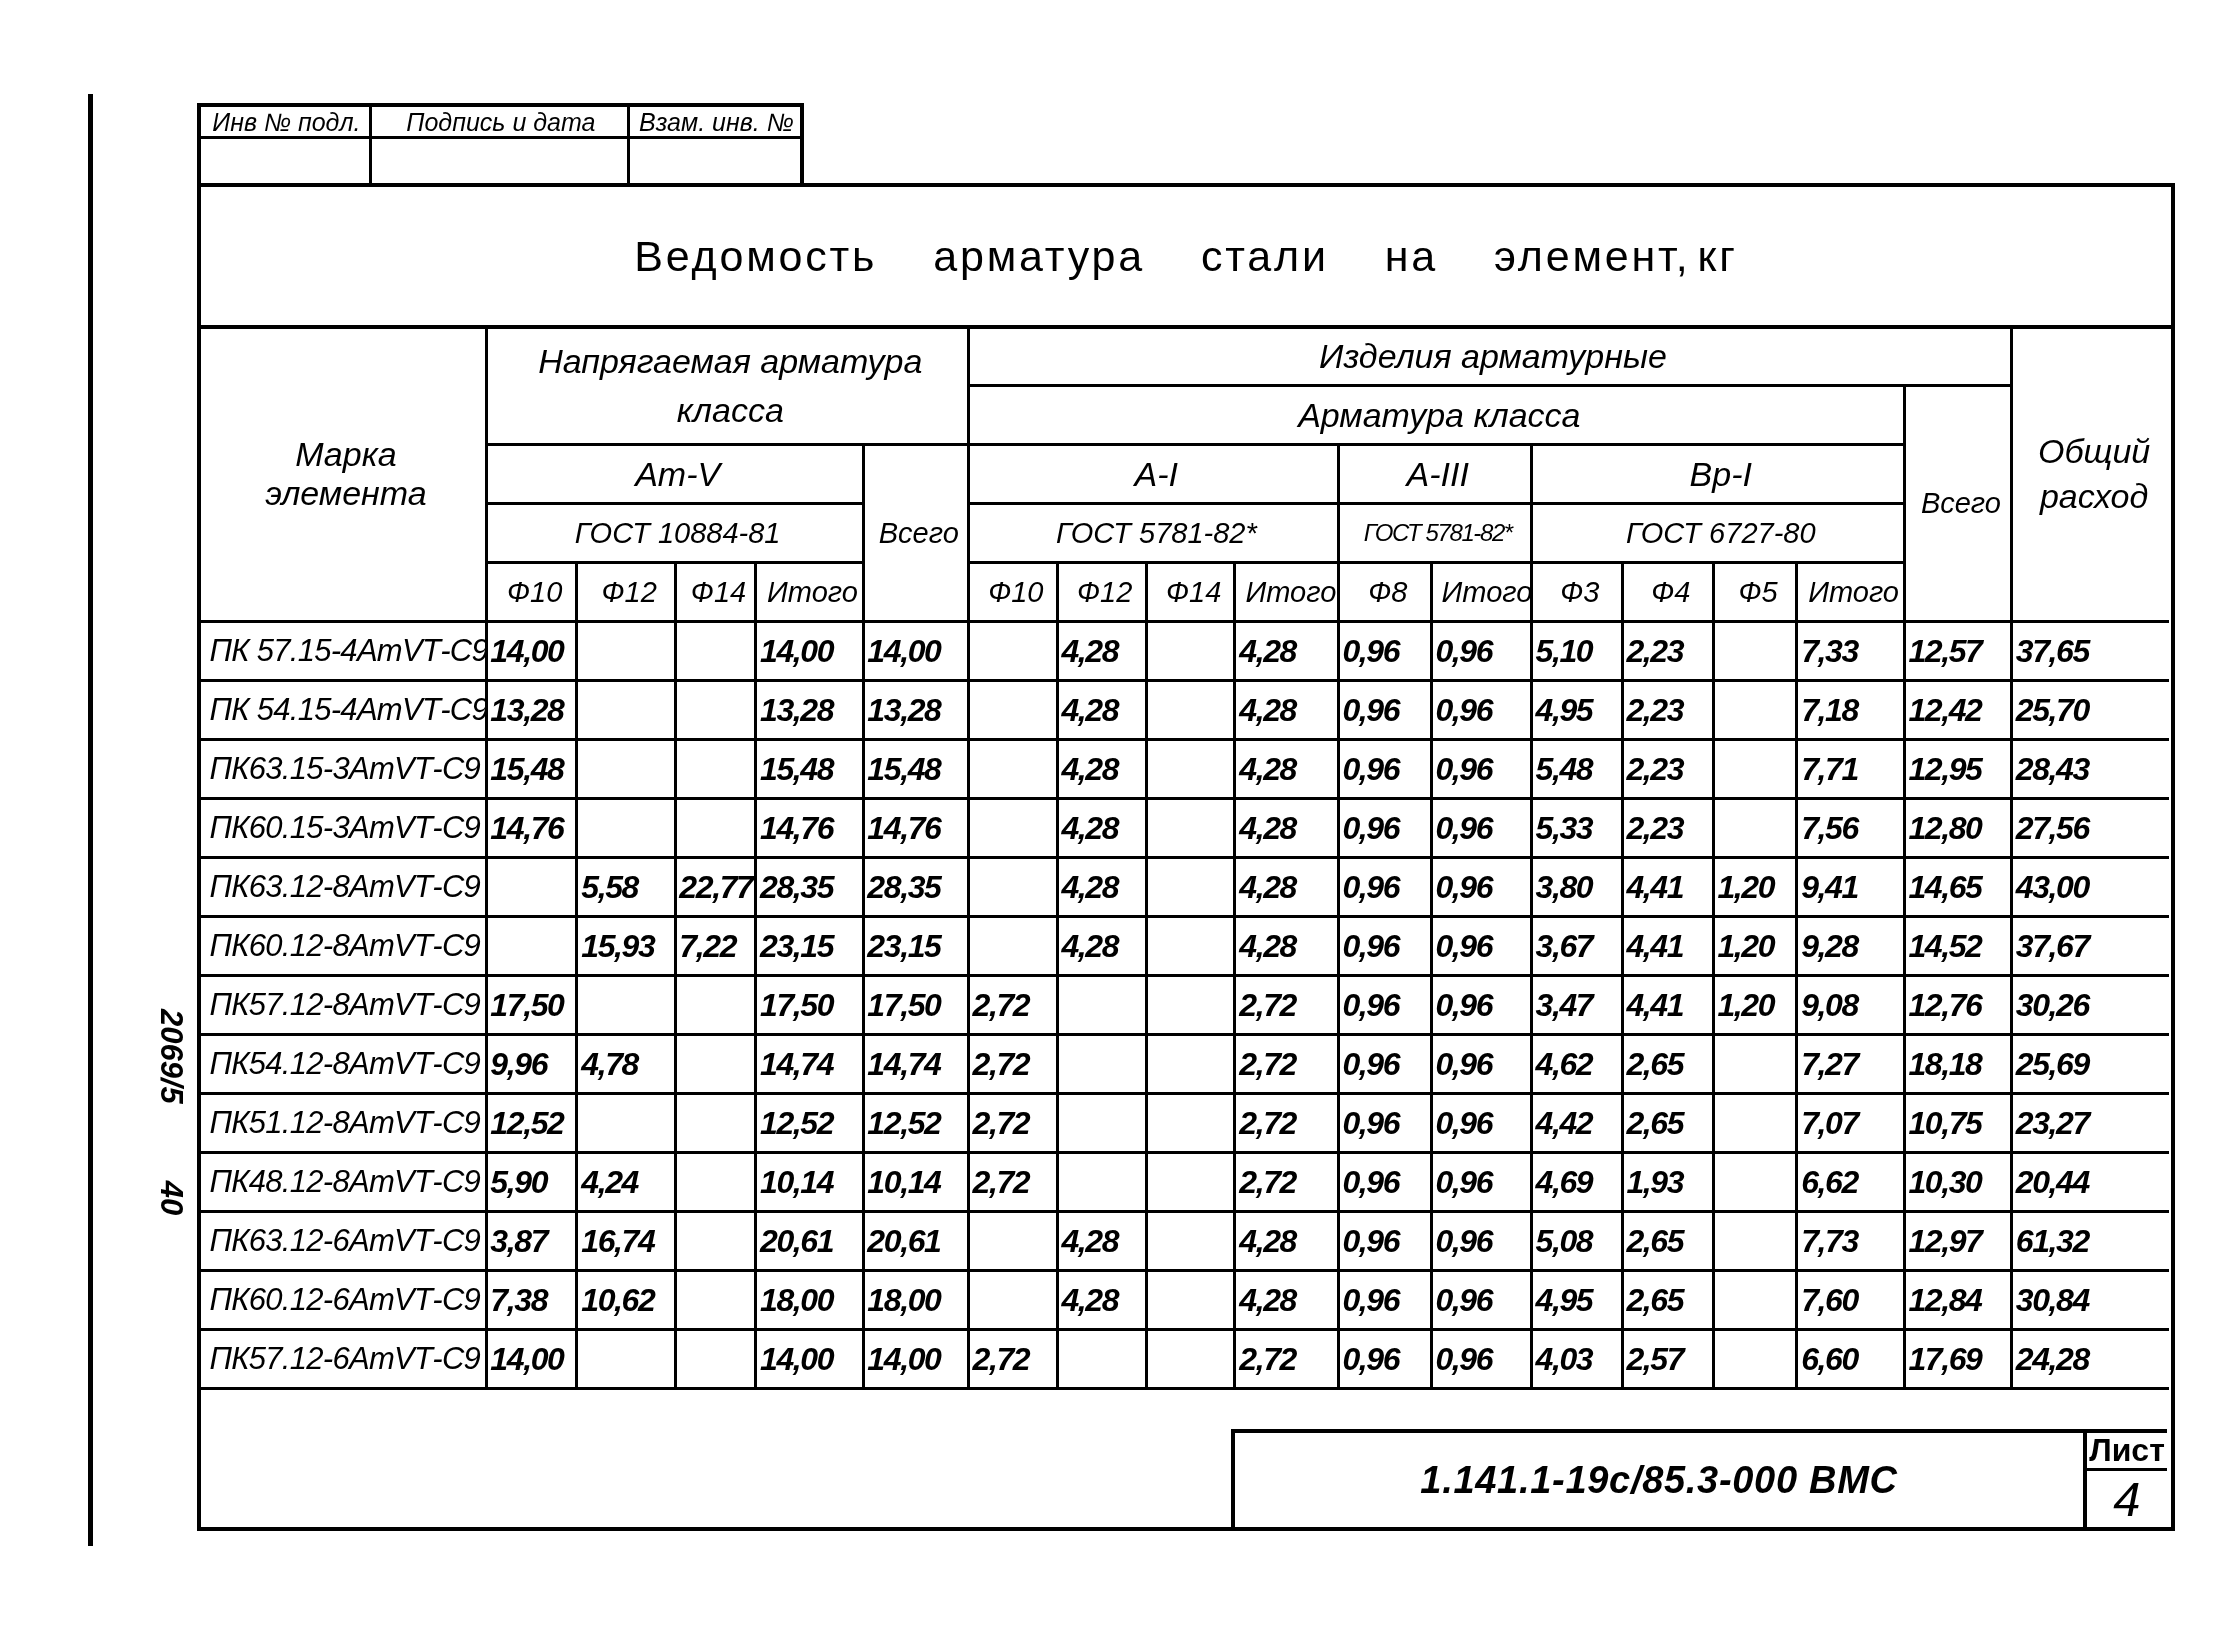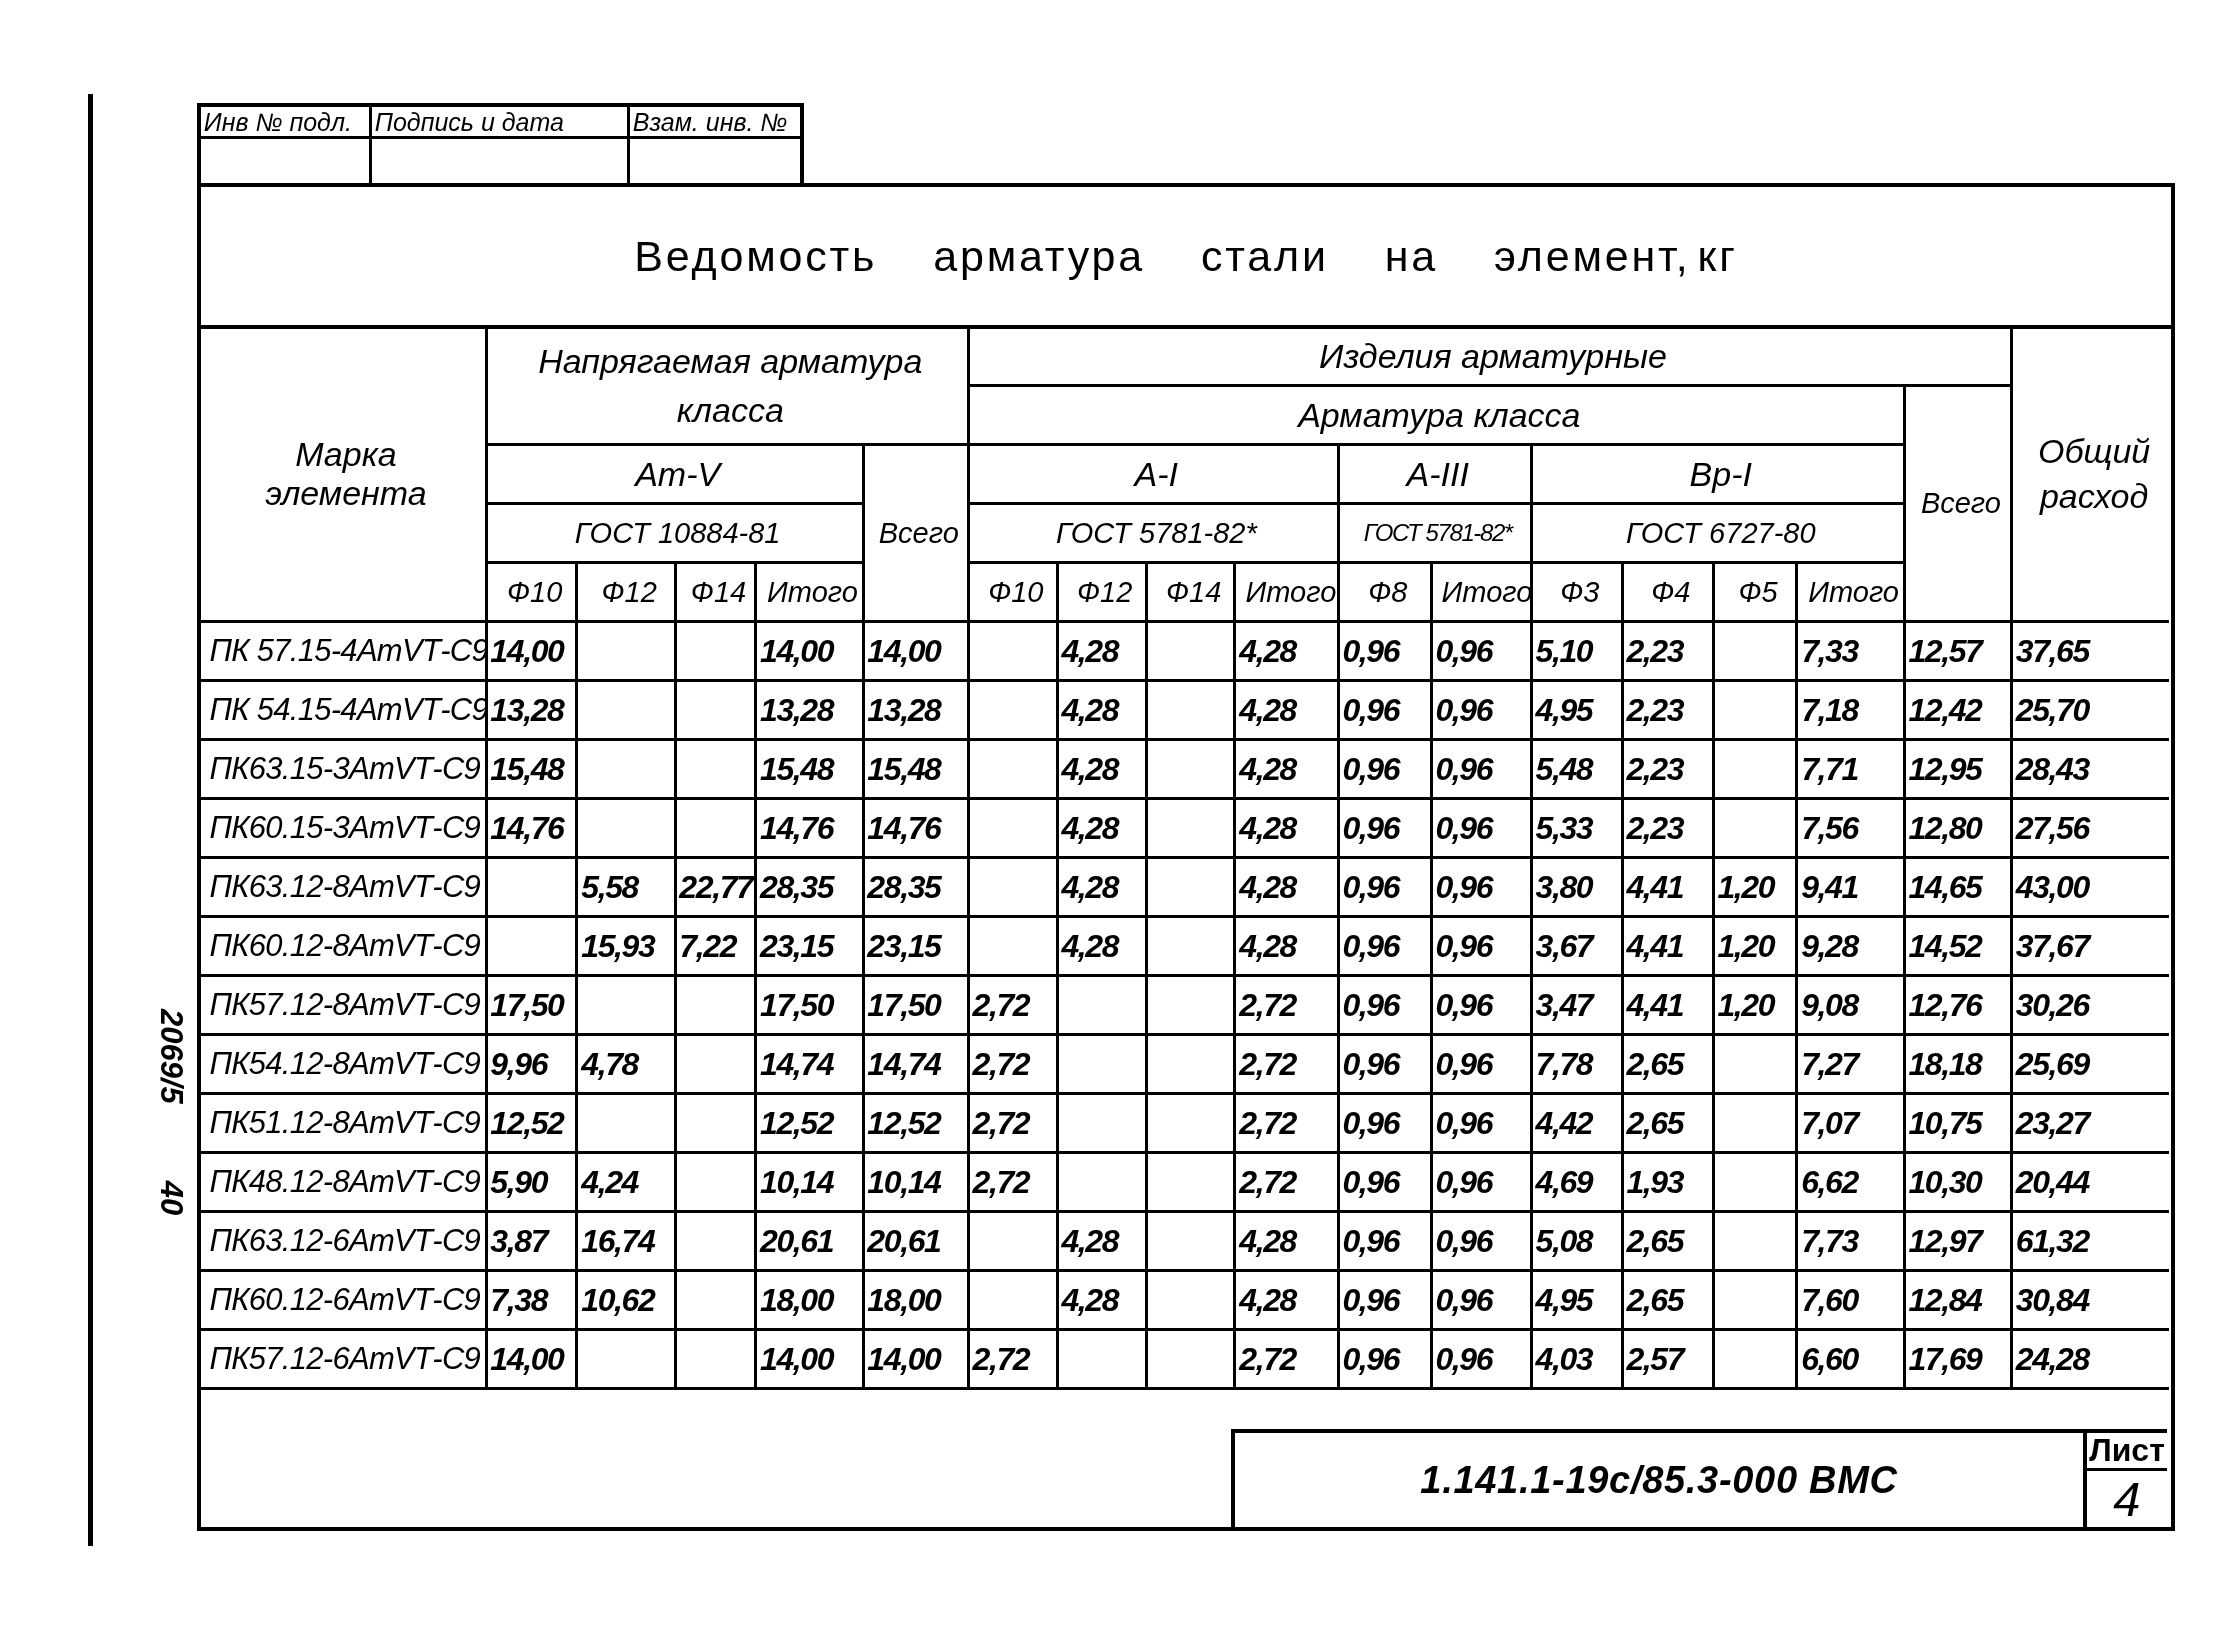--- a/index.html
+++ b/index.html
@@ -3,21 +3,21 @@
 <meta charset="utf-8">
 <style>
   html, body { margin:0; padding:0; background:#ffffff; }
   body { width:2227px; height:1649px; position:relative; overflow:hidden;
          font-family:"Liberation Sans Narrow","Liberation Sans", sans-serif; color:#000; }
   .margin-line { position:absolute; left:88px; top:94px; width:4.9px; height:1452px; background:#000; }
   .margin-note { position:absolute; left:150px; width:42px; font-size:31px; font-weight:bold; font-style:italic;
                  transform:rotate(90deg); transform-origin:center; text-align:center; white-space:nowrap; }
   
   .stamp { position:absolute; left:197px; top:103px; width:607px; height:84px; border:4.2px solid #000; border-bottom:none;
-           display:grid; grid-template-columns:171px 258px 1fr; grid-template-rows:32px 1fr; box-sizing:border-box; }
+           display:grid; grid-template-columns:171px 258px 1fr; grid-template-rows:32px 1fr; box-sizing:border-box;text-align:center; }
   .stamp > div { border-right:3.5px solid #000; border-bottom:3.5px solid #000; font-size:25px; font-style:italic;
                  line-height:31px; padding-left:2.8px; white-space:nowrap; overflow:hidden; }
   .stamp > div:nth-child(3n) { border-right:none; }
   
   .frame { position:absolute; left:197px; top:183px; width:1978px; height:1348px; border:4.9px solid #000; box-sizing:border-box; }
   .title-band { position:absolute; left:0; top:0; right:0; height:138px; border-bottom:4.9px solid #000;
                 display:flex; align-items:center; justify-content:center; font-size:43px; letter-spacing:2.8px; }
   .title-band span { margin:0 28px; }
   table.sheet { position:absolute; left:0; top:138px; border-collapse:collapse; table-layout:fixed; width:1968px; }
   table.sheet td, table.sheet th { border:3.5px solid #000; padding:0 2.8px; font-weight:normal; font-style:italic;
@@ -273,21 +273,21 @@
           <td class="num">4,78</td>
           <td class="num"></td>
           <td class="num">14,74</td>
           <td class="num">14,74</td>
           <td class="num">2,72</td>
           <td class="num"></td>
           <td class="num"></td>
           <td class="num">2,72</td>
           <td class="num">0,96</td>
           <td class="num">0,96</td>
-          <td class="num">7,78</td>
+          <td class="num">4,62</td>
           <td class="num">2,65</td>
           <td class="num"></td>
           <td class="num">7,27</td>
           <td class="num">18,18</td>
           <td class="num">25,69</td>
         </tr>
         <tr class="data">
           <td class="mark">ПК51.12-8АтVТ-С9</td>
           <td class="num">12,52</td>
           <td class="num"></td>

